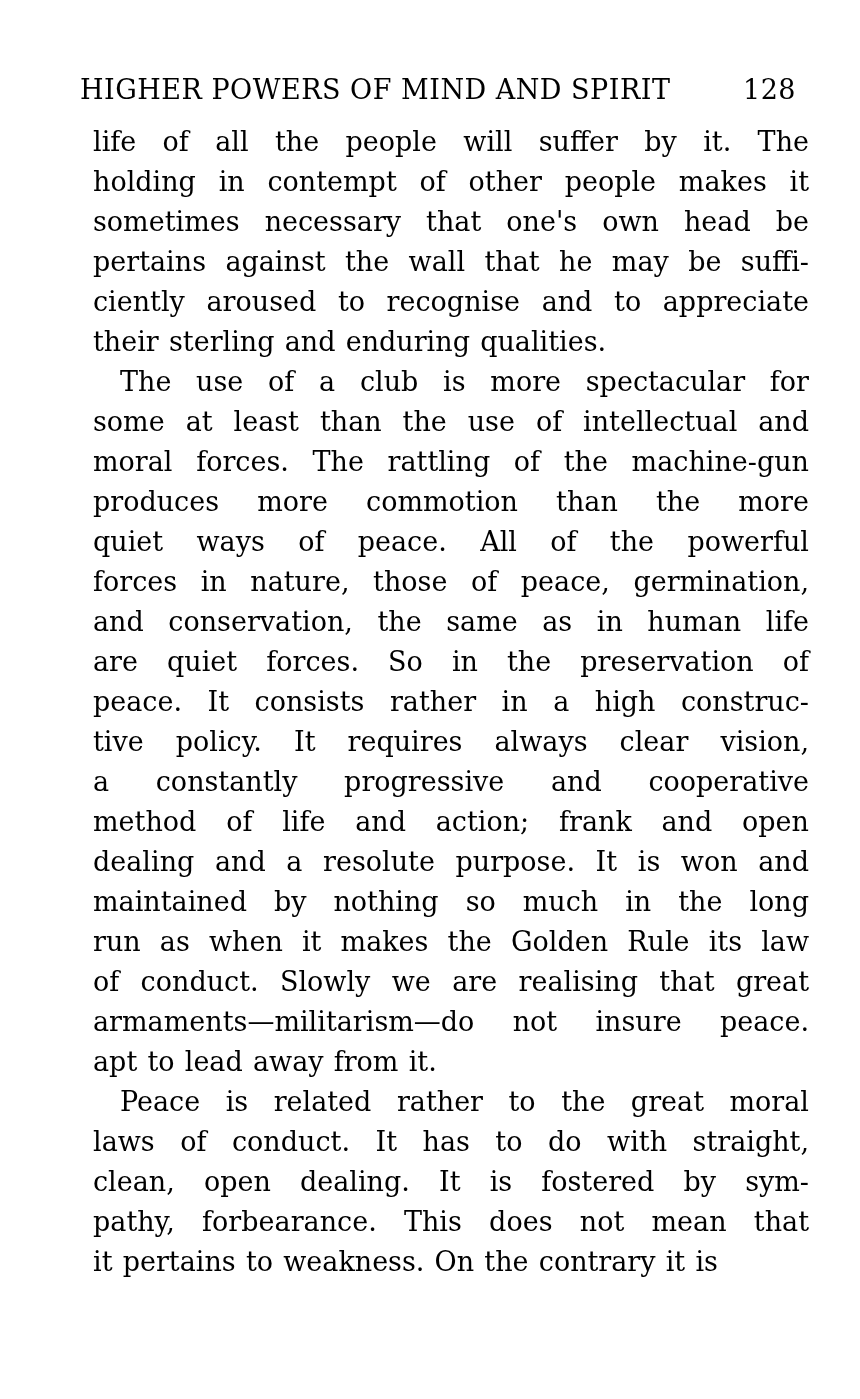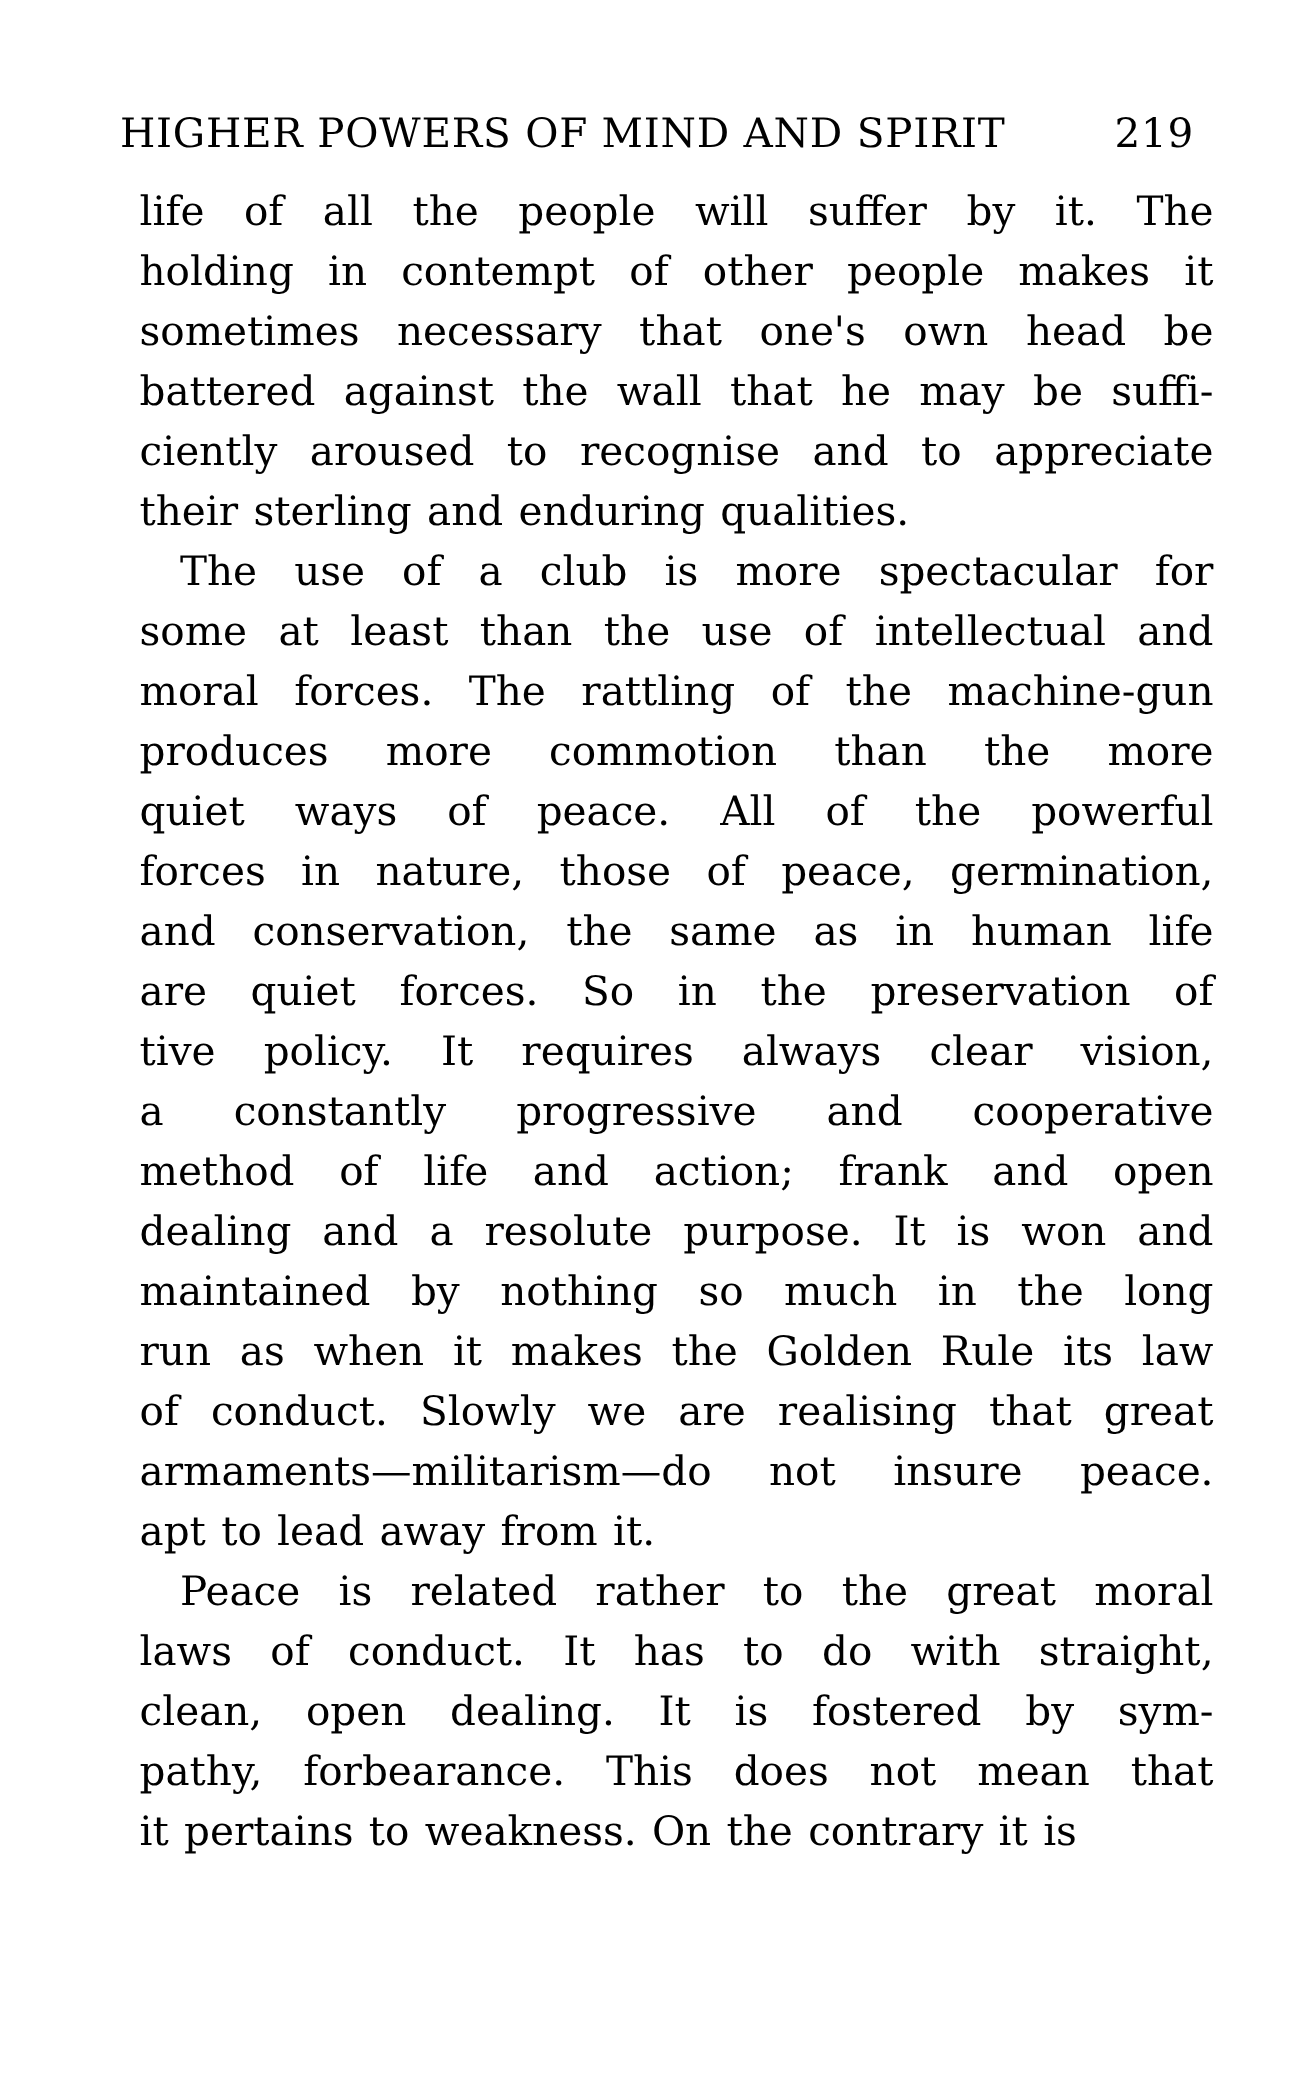--- a/index.html
+++ b/index.html
@@ -58,40 +58,41 @@
   .line.last {
     text-align-last: left;
   }
 </style>
 </head>
 <body>
 
 <div class="page">
   <div class="running-head">
     <span class="title">HIGHER POWERS OF MIND AND SPIRIT</span>
-    <span class="page-number">219</span>
+    <span class="page-number">128</span>
   </div>
   <div class="page-body">
       <div class="paragraph">
         <div class="line">life of all the people will suffer by it. The</div>
         <div class="line">holding in contempt of other people makes it</div>
         <div class="line">sometimes necessary that one's own head be</div>
-        <div class="line">battered against the wall that he may be suffi-</div>
+        <div class="line">pertains against the wall that he may be suffi-</div>
         <div class="line">ciently aroused to recognise and to appreciate</div>
         <div class="line last">their sterling and enduring qualities.</div>
       </div>
       <div class="paragraph">
         <div class="line indent">The use of a club is more spectacular for</div>
         <div class="line">some at least than the use of intellectual and</div>
         <div class="line">moral forces. The rattling of the machine-gun</div>
         <div class="line">produces more commotion than the more</div>
         <div class="line">quiet ways of peace. All of the powerful</div>
         <div class="line">forces in nature, those of peace, germination,</div>
         <div class="line">and conservation, the same as in human life</div>
         <div class="line">are quiet forces. So in the preservation of</div>
+        <div class="line">peace. It consists rather in a high construc-</div>
         <div class="line">tive policy. It requires always clear vision,</div>
         <div class="line">a constantly progressive and cooperative</div>
         <div class="line">method of life and action; frank and open</div>
         <div class="line">dealing and a resolute purpose. It is won and</div>
         <div class="line">maintained by nothing so much in the long</div>
         <div class="line">run as when it makes the Golden Rule its law</div>
         <div class="line">of conduct. Slowly we are realising that great</div>
         <div class="line">armaments—militarism—do not insure peace.</div>
         <div class="line last">apt to lead away from it.</div>
       </div>

